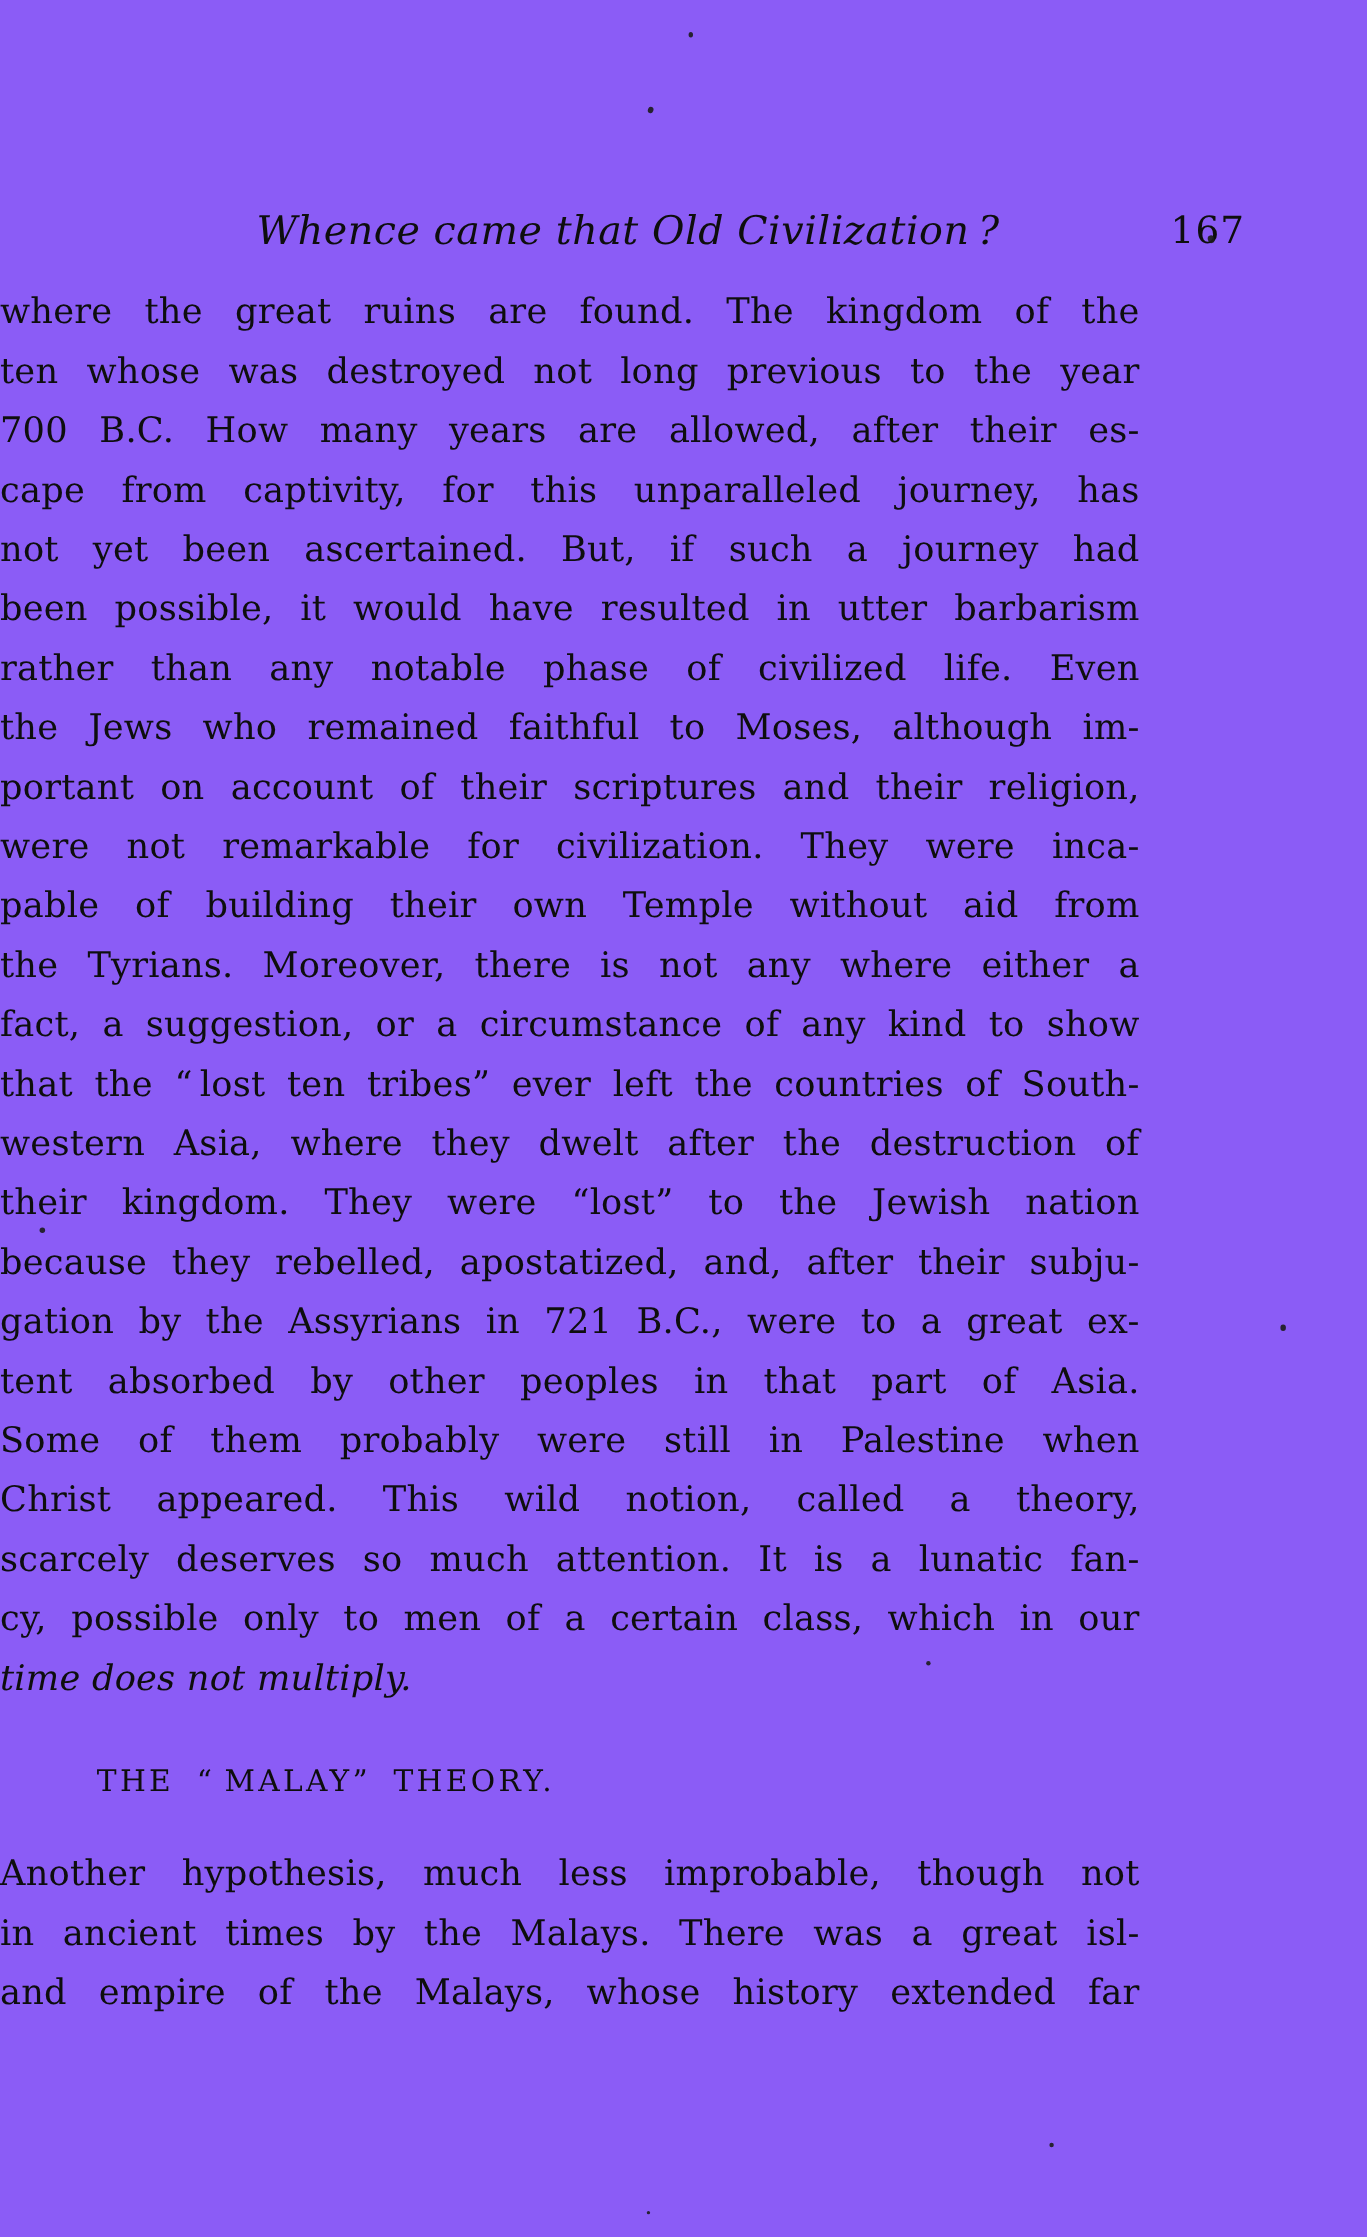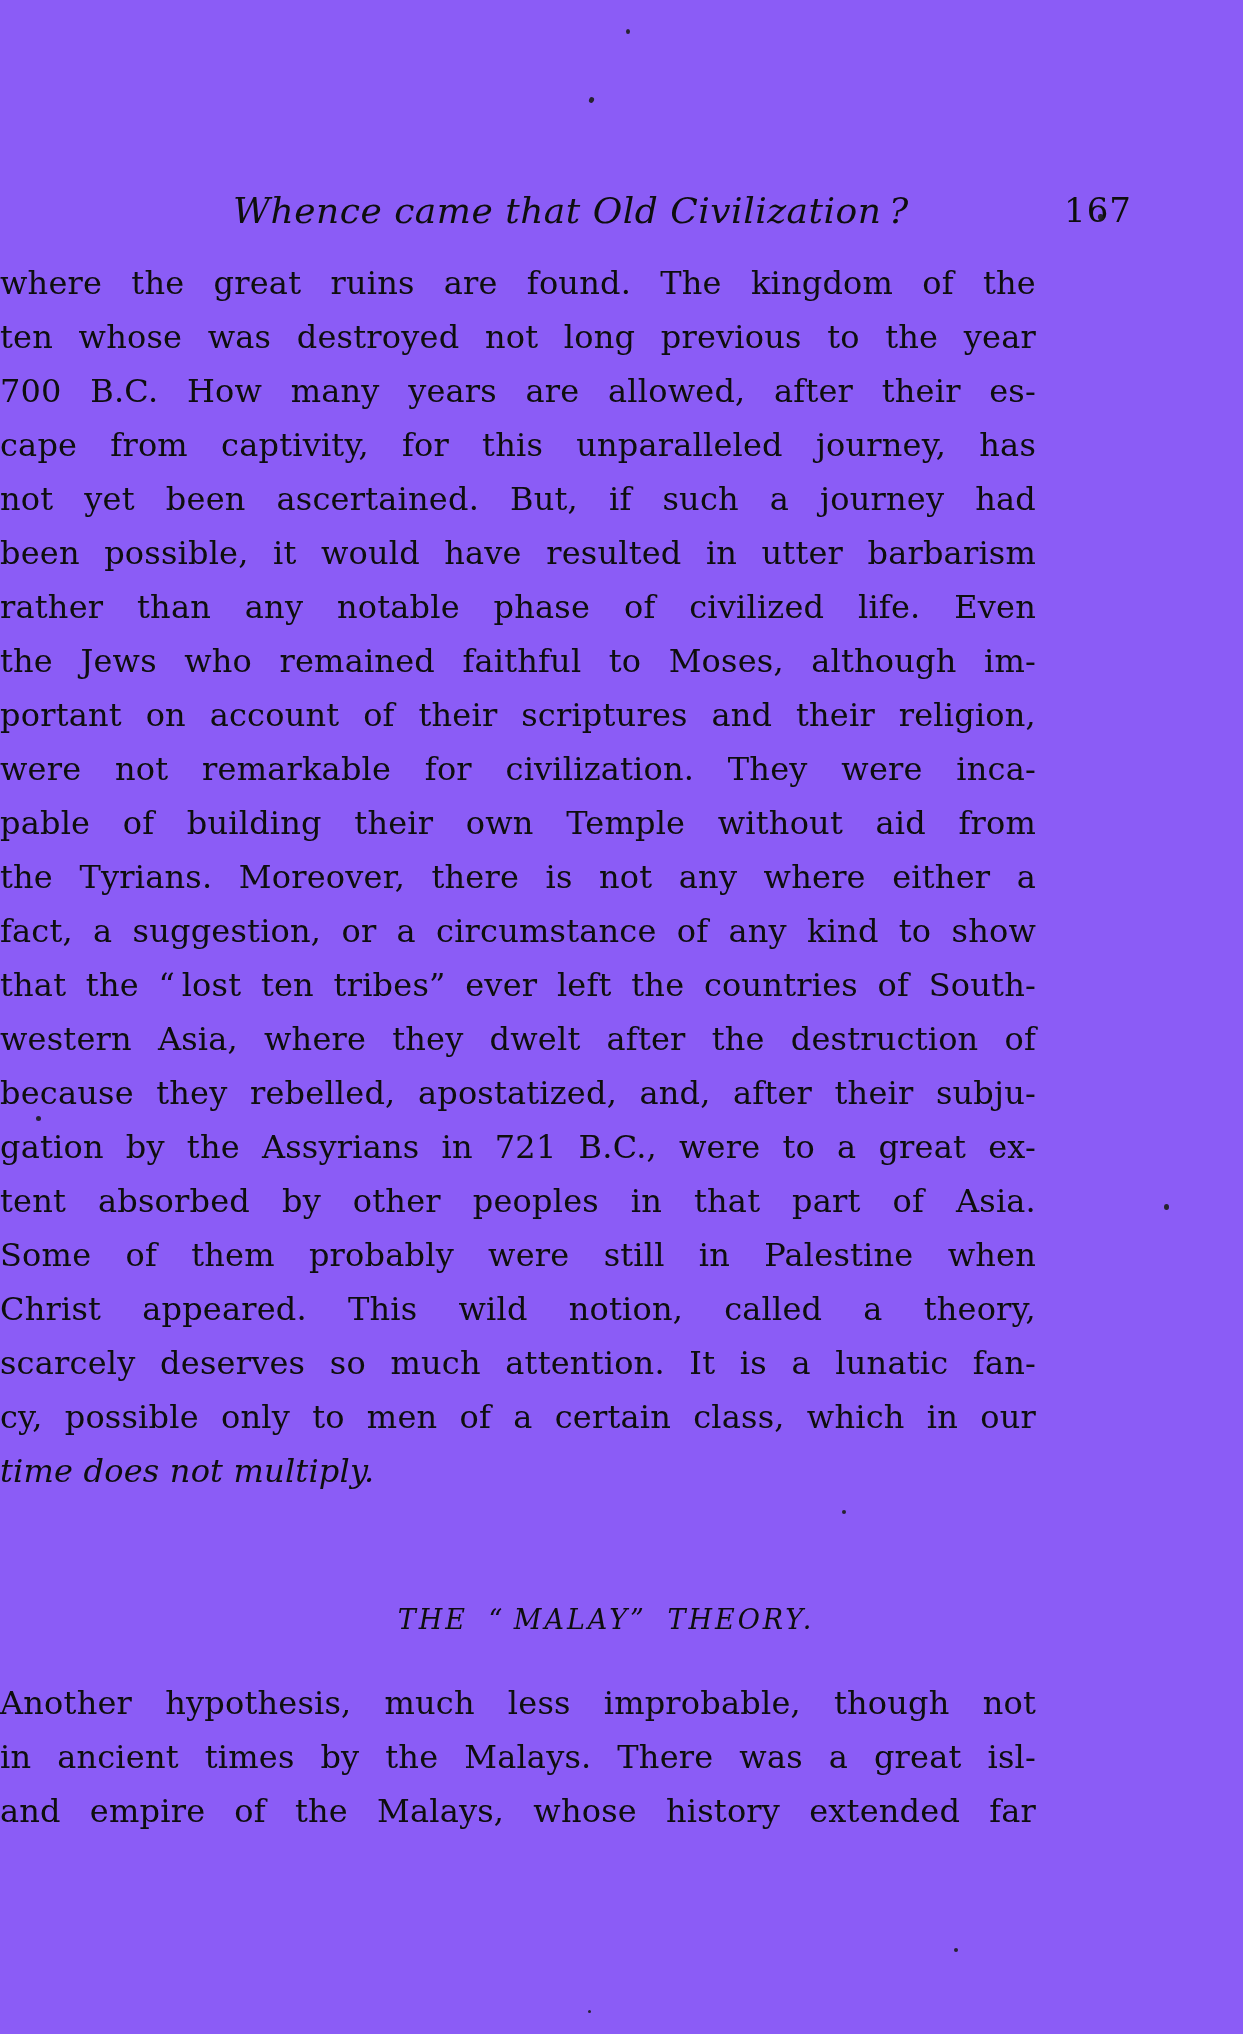--- a/index.html
+++ b/index.html
@@ -66,25 +66,24 @@
   }
   .line.last {
     text-align-last: left;
     font-style: italic;
   }
   .line.indent {
   }
   
   .section-heading {
     top: 1604px;
-    text-align: center;
+    text-align: left;
     font-size: 27px;
     letter-spacing: 3px;
     word-spacing: 9px;
-    font-style: italic;
   }
   
   .speck {
     position: absolute;
     background: #1c1c1c;
     border-radius: 50%;
     opacity: 0.9;
   }
   .s1 { left: 626px;  top: 29px;   width: 4px; height: 5px; }
   .s2 { left: 589px;  top: 97px;   width: 5px; height: 6px; transform: rotate(20deg); }
@@ -114,20 +113,21 @@
     <div class="line">been possible, it would have resulted in utter barbarism</div>
     <div class="line">rather than any notable phase of civilized life.  Even</div>
     <div class="line">the Jews who remained faithful to Moses, although im-</div>
     <div class="line">portant on account of their scriptures and their religion,</div>
     <div class="line">were not remarkable for civilization.  They were inca-</div>
     <div class="line">pable of building their own Temple without aid from</div>
     <div class="line">the Tyrians.  Moreover, there is not any where either a</div>
     <div class="line">fact, a suggestion, or a circumstance of any kind to show</div>
     <div class="line">that the “ lost ten tribes” ever left the countries of South-</div>
     <div class="line">western Asia, where they dwelt after the destruction of</div>
+    <div class="line">their kingdom.  They were “lost” to the Jewish nation</div>
     <div class="line">because they rebelled, apostatized, and, after their subju-</div>
     <div class="line">gation by the Assyrians in 721 B.C., were to a great ex-</div>
     <div class="line">tent absorbed by other peoples in that part of Asia.</div>
     <div class="line">Some of them probably were still in Palestine when</div>
     <div class="line">Christ appeared.  This wild notion, called a theory,</div>
     <div class="line">scarcely deserves so much attention.  It is a lunatic fan-</div>
     <div class="line">cy, possible only to men of a certain class, which in our</div>
     <div class="line last">time does not multiply.</div>
   </div>
 

